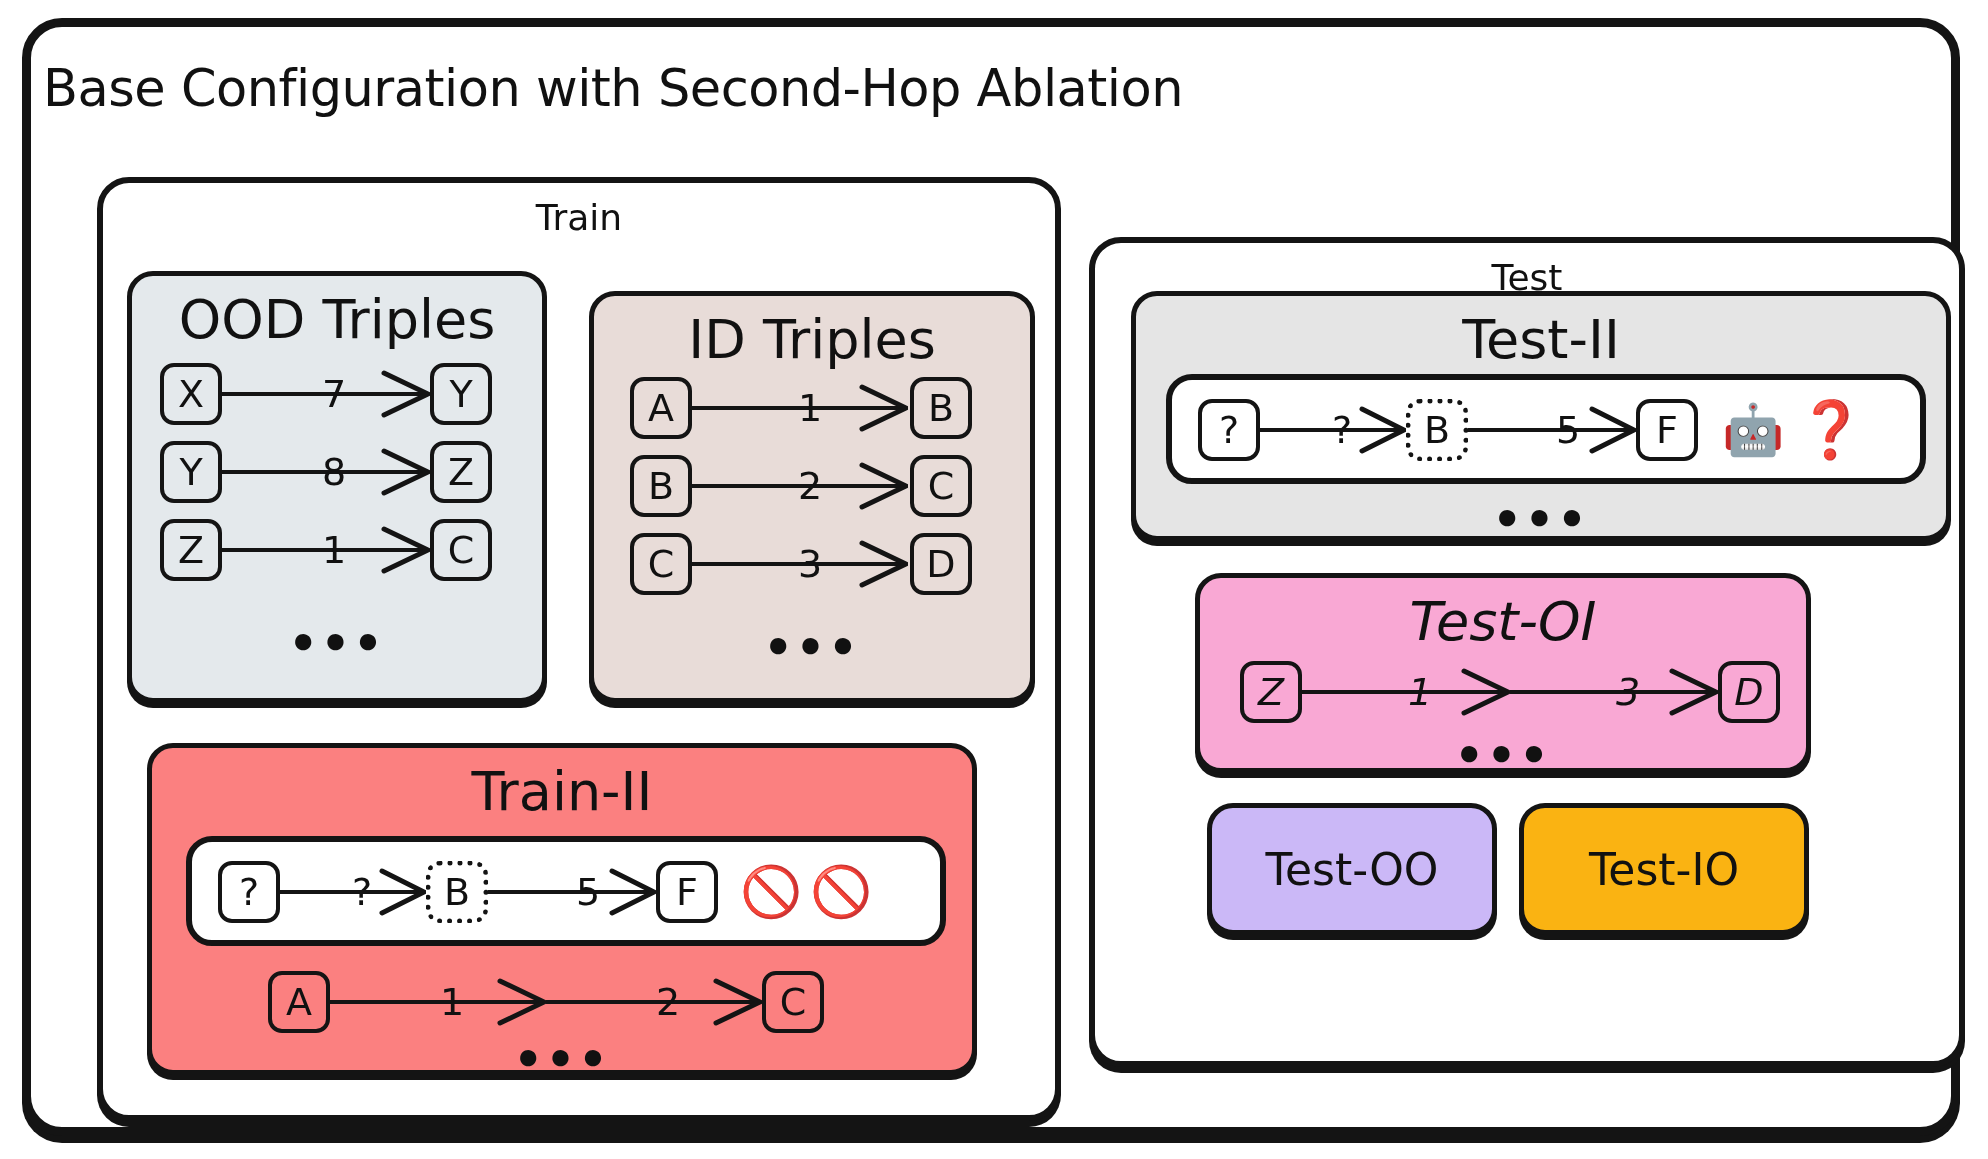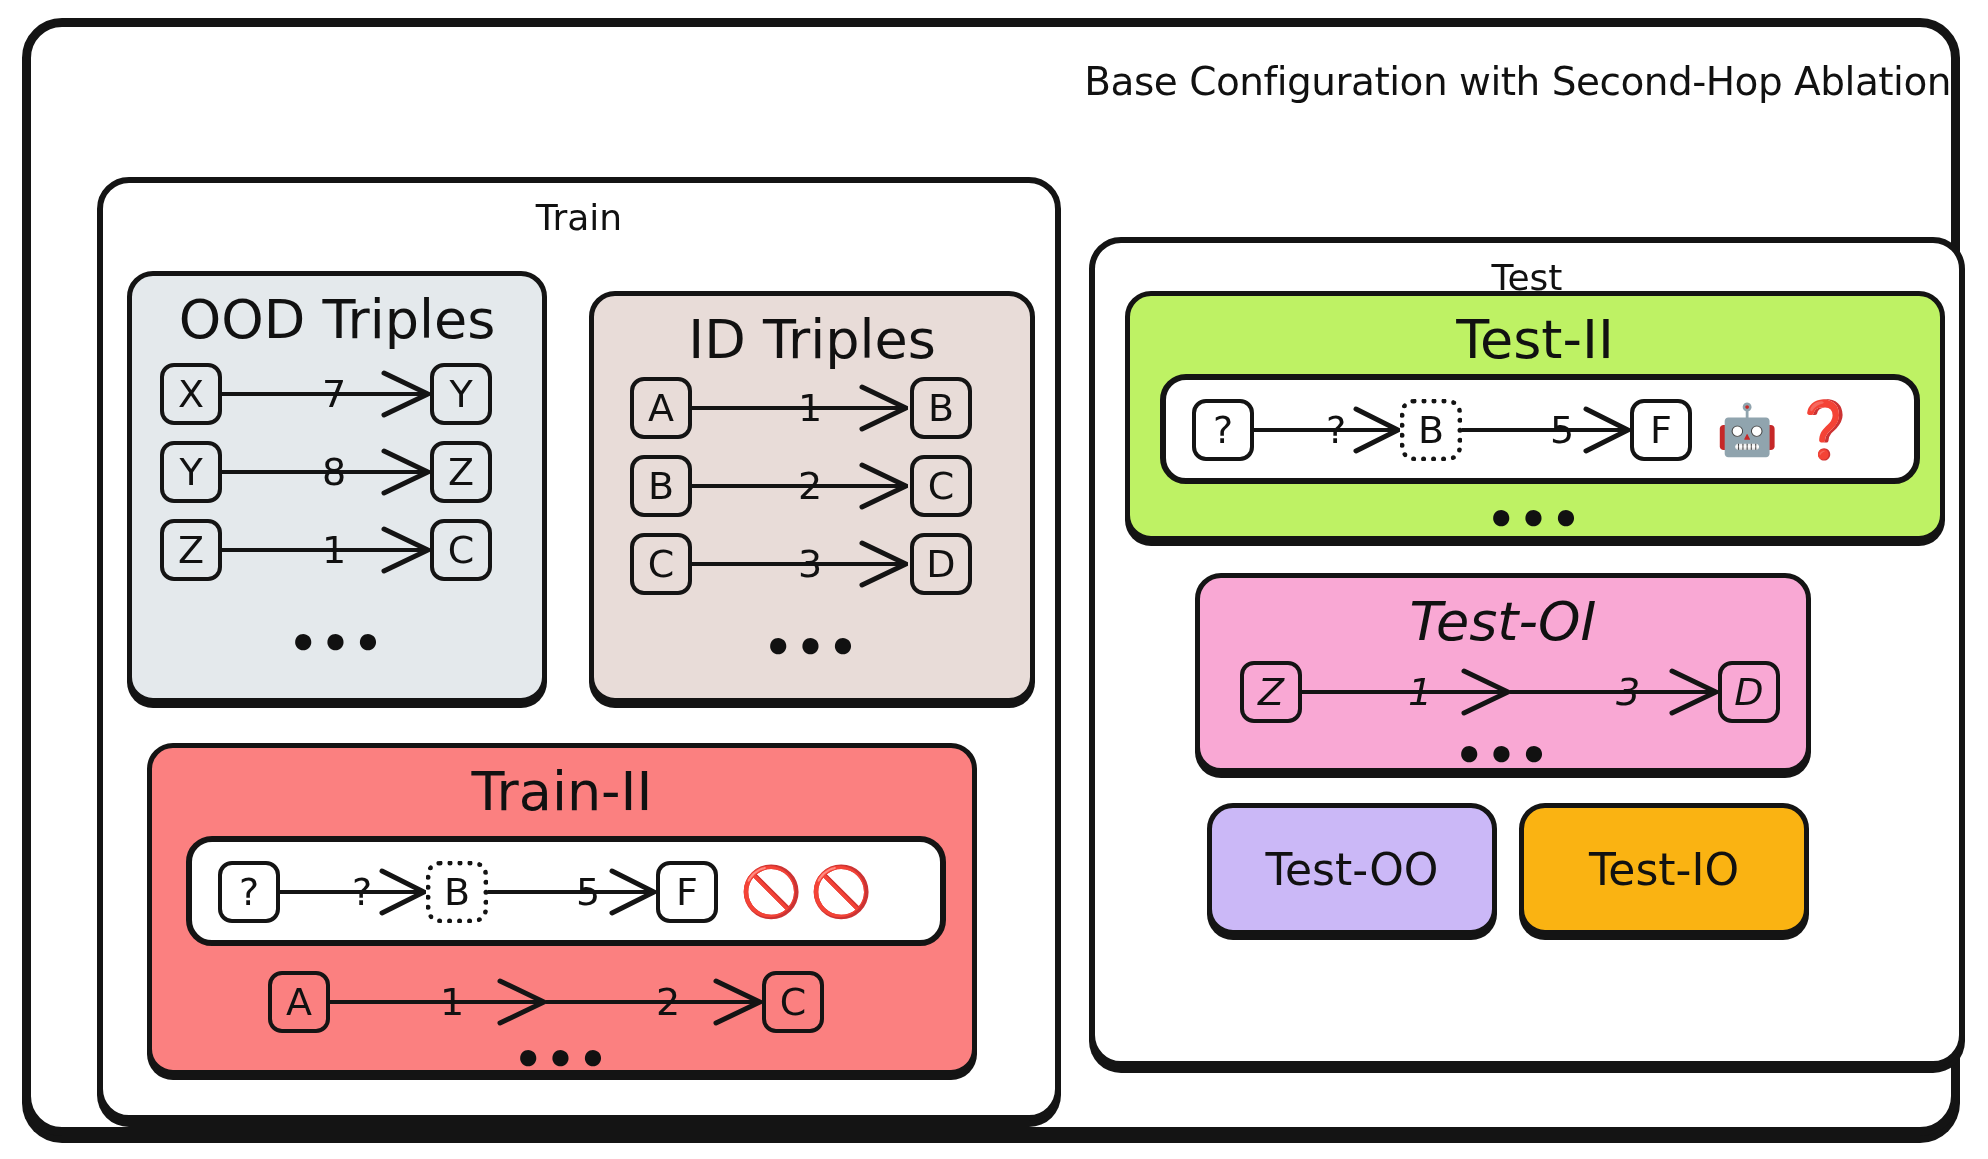--- a/index.html
+++ b/index.html
@@ -50,25 +50,25 @@
     position: absolute;
     border: 6px solid #141414;
     border-radius: 26px;
     background: #ffffff;
     box-sizing: border-box;
   }
 
   
   .main-title {
     position: absolute;
-    left: 0;
+    left: 12px;
     top: 32px;
     width: 100%;
-    text-align: right;
-    font-size: 39px;
+    text-align: left;
+    font-size: 51px;
     font-weight: 400;
     letter-spacing: -0.5px;
     color: #111111;
     white-space: nowrap;
   }
   .panel-title {
     position: absolute;
     left: 0;
     top: 14px;
     width: 100%;
@@ -178,21 +178,21 @@
   }
 
   
   #train-panel  { left: 66px;  top: 150px; width: 964px;  height: 944px; }
   #test-panel   { left: 1058px;top: 210px; width: 876px;  height: 830px; }
 
   #ood-box { left: 24px;  top: 88px;  width: 420px; height: 432px; background: #e4e9ec; }
   #id-box  { left: 470px; top: 108px; width: 446px; height: 412px; background: #e8dcd8; margin-left: 16px; }
   #train-ii-box { left: 44px; top: 560px; width: 830px; height: 332px; background: #fb8080; }
 
-  #test-ii-box { left: 30px; top: 48px;  width: 820px; height: 250px; background: #bef264; }
+  #test-ii-box { left: 36px; top: 48px;  width: 820px; height: 250px; background: #e5e5e5; }
   #test-oi-box { left: 100px;top: 330px; width: 616px; height: 200px; background: #f9a8d4; font-style: italic; }
   #test-oo-box { left: 112px;top: 560px; width: 290px; height: 132px; background: #cbb8f7; }
   #test-io-box { left: 424px;top: 560px; width: 290px; height: 132px; background: #fab312; }
 
   #train-ii-card { left: 34px; top: 88px; width: 760px; height: 110px; }
   #test-ii-card  { left: 30px; top: 78px; width: 760px; height: 110px; }
 </style>
 </head>
 <body>
 

